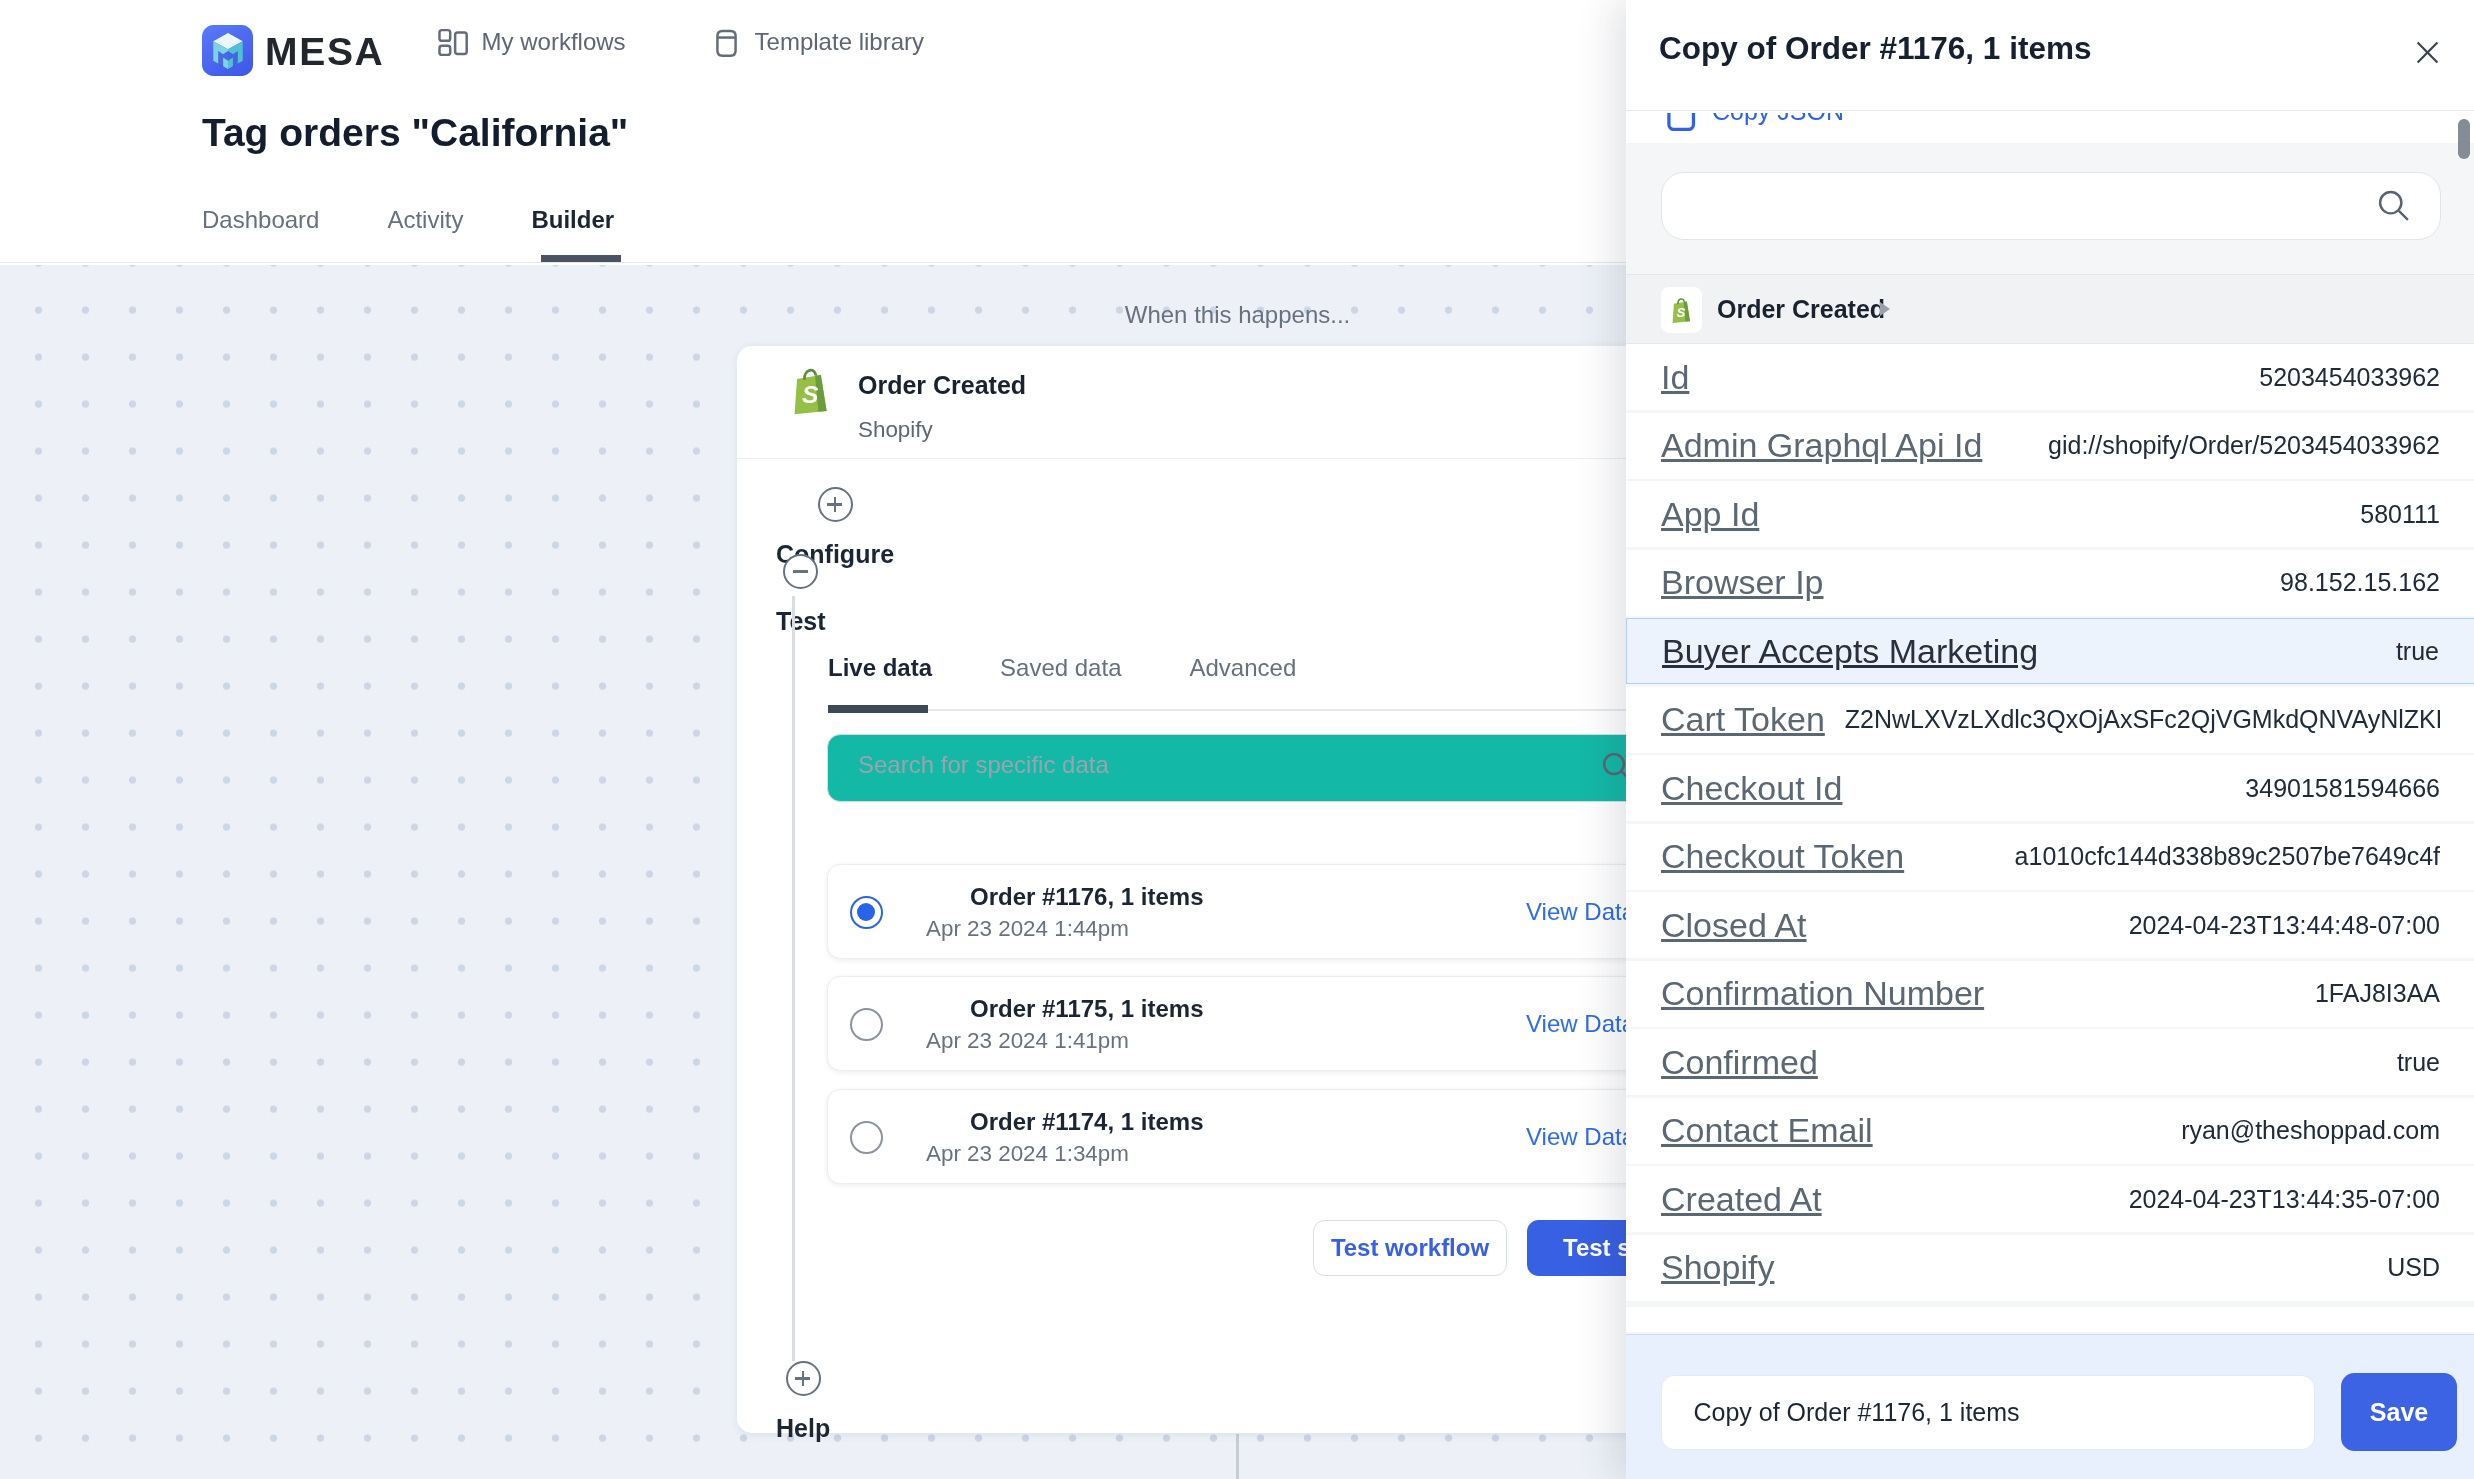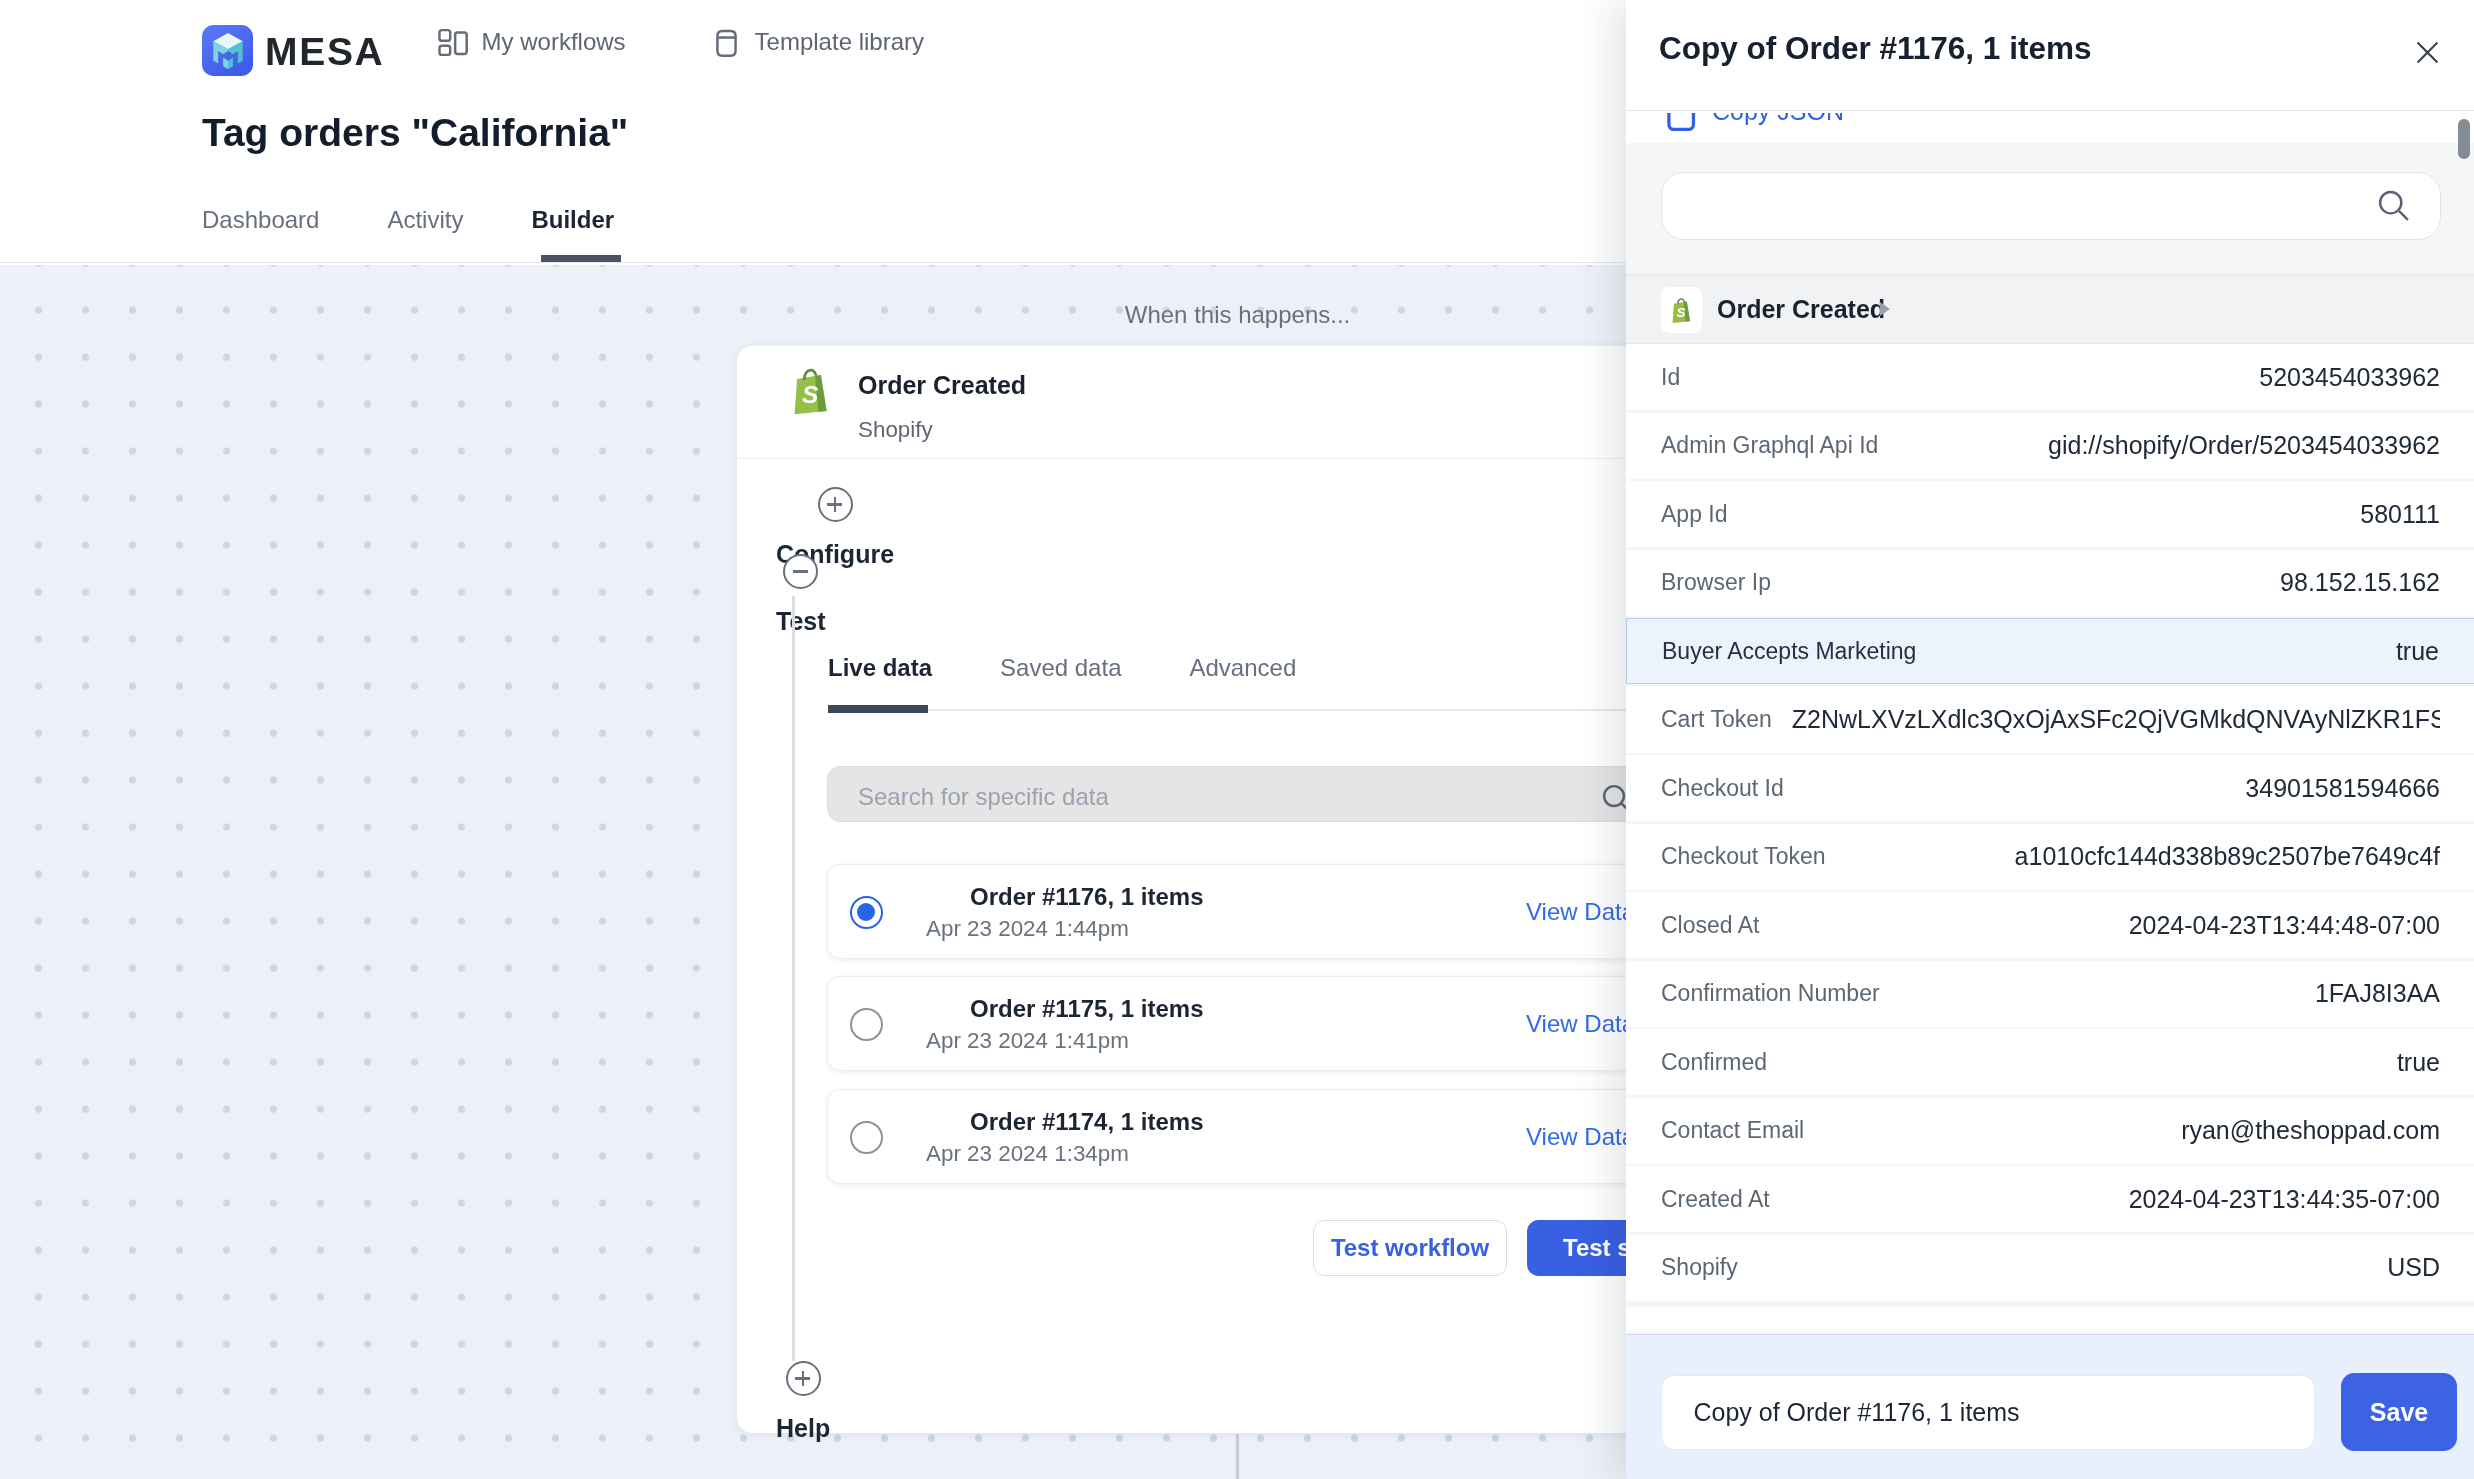--- a/index.html
+++ b/index.html
@@ -44,21 +44,21 @@
   .row-test { top:208px;justify-content:center; }
   .row-help { top:1015px; }
   .test-vline { position:absolute; left:55px; top:250px; width:2.5px; height:765px; background:#d9dde3; }
 
   .test-tabs { position:absolute; left:91px; top:308px; display:flex; gap:68px; font-size:24px; }
   .test-tab { color:#66707e; cursor:pointer; }
   .test-tab.active { color:#1b2534; font-weight:700; }
   .test-tabs-border { position:absolute; left:91px; top:363px; right:0; height:1.7px; background:#e7e9ed; }
   .test-tab-indicator { position:absolute; left:91px; top:359px; width:100px; height:7.5px; background:#3f4855; }
 
-  .data-search { position:absolute; left:90px; top:420px; width:832px; height:56px; background:#e5e5e5; border:1.7px solid #d8dde4; border-radius:13.3px; }
+  .data-search { position:absolute; left:90px; top:388px; width:832px; height:68px; background:#14b8a6; border:1.7px solid #d8dde4; border-radius:13.3px; }
   .data-search input { position:absolute; left:30px; top:0; width:730px; height:60px; border:none; outline:none; font-size:24px; color:#1b2534; background:transparent; font-family:inherit; }
   .data-search input::placeholder { color:#9aa3af; }
   .data-search .mag { position:absolute; right:25px; top:15px; }
 
   .order-list { position:absolute; left:90px; top:518px; width:832px; }
   .order-row { position:relative; width:832px; height:95px; background:#fff; border:0.8px solid #ebedf1; border-radius:13.3px;
                box-shadow:0 1.7px 5px rgba(16,24,40,0.07); margin-bottom:17.4px; }
   .radio { position:absolute; left:21.6px; top:31px; width:33px; height:33px; border-radius:50%; border:2.5px solid #8b939e; background:#fff; }
   .order-row.selected .radio { border-color:#2964e8; }
   .order-row.selected .radio:after { content:""; position:absolute; left:5px; top:5px; width:18px; height:18px; border-radius:50%; background:#2964e8; }
@@ -89,21 +89,21 @@
   .field-search input::placeholder { color:#9ba3af; }
   .field-search .mag { position:absolute; right:28px; top:15px; }
 
   .section-band { position:absolute; left:0; top:161px; width:100%; height:70px; background:#f1f2f4; border-top:1.7px solid #e5e7ea; border-bottom:1.7px solid #e5e7ea; }
   .shopify-tile { position:absolute; left:35px; top:11.6px; width:41px; height:46px; background:#fff; border-radius:8.3px; display:flex; align-items:center; justify-content:center; }
   .band-label { position:absolute; left:91px; top:20px; font-size:25px; font-weight:700; color:#19222f; }
   .band-caret { position:absolute; left:254px; top:26.5px; width:0; height:0; border-left:10.8px solid #9aa1ac; border-top:7.5px solid transparent; border-bottom:7.5px solid transparent; }
 
   .fields { position:absolute; left:0; top:231px; width:100%; }
   .field-row { width:100%; height:66px; background:#fff; margin-bottom:2.5px; padding:0 35px; display:flex; align-items:center; justify-content:space-between; }
-  .field-label { font-size:23px; color:#5c6774; flex:0 0 auto; }
+  .field-label { font-size:34px; color:#5c6774; flex:0 0 auto;text-decoration:underline; }
   .field-value { font-size:25px; color:#202b39; text-align:right; margin-left:20px; white-space:nowrap; overflow:hidden; }
   .field-row.highlighted { background:#edf3fc; border:1.7px solid #b3ccf0; }
   .field-row.highlighted .field-label { color:#26303f; }
   .partial-row { width:100%; height:25px; background:#fff; }
 
   .panel-footer { position:absolute; left:0; bottom:0; width:100%; height:146px; background:#e8f0fd; border-top:1.7px solid #cddcf6; z-index:3; }
   .footer-input { position:absolute; left:35px; top:40px; width:654px; height:75px; background:#fff; border:0.8px solid #e3e9f3; border-radius:13.3px;
                   font-size:25px; color:#1b2534; padding:0 31.5px; font-family:inherit; outline:none; }
   .save-btn { position:absolute; left:715px; top:38px; width:116px; height:78px; background:#3c63e3; color:#fff; border:none; border-radius:13.3px;
               font-size:25px; font-weight:700; cursor:pointer; }

